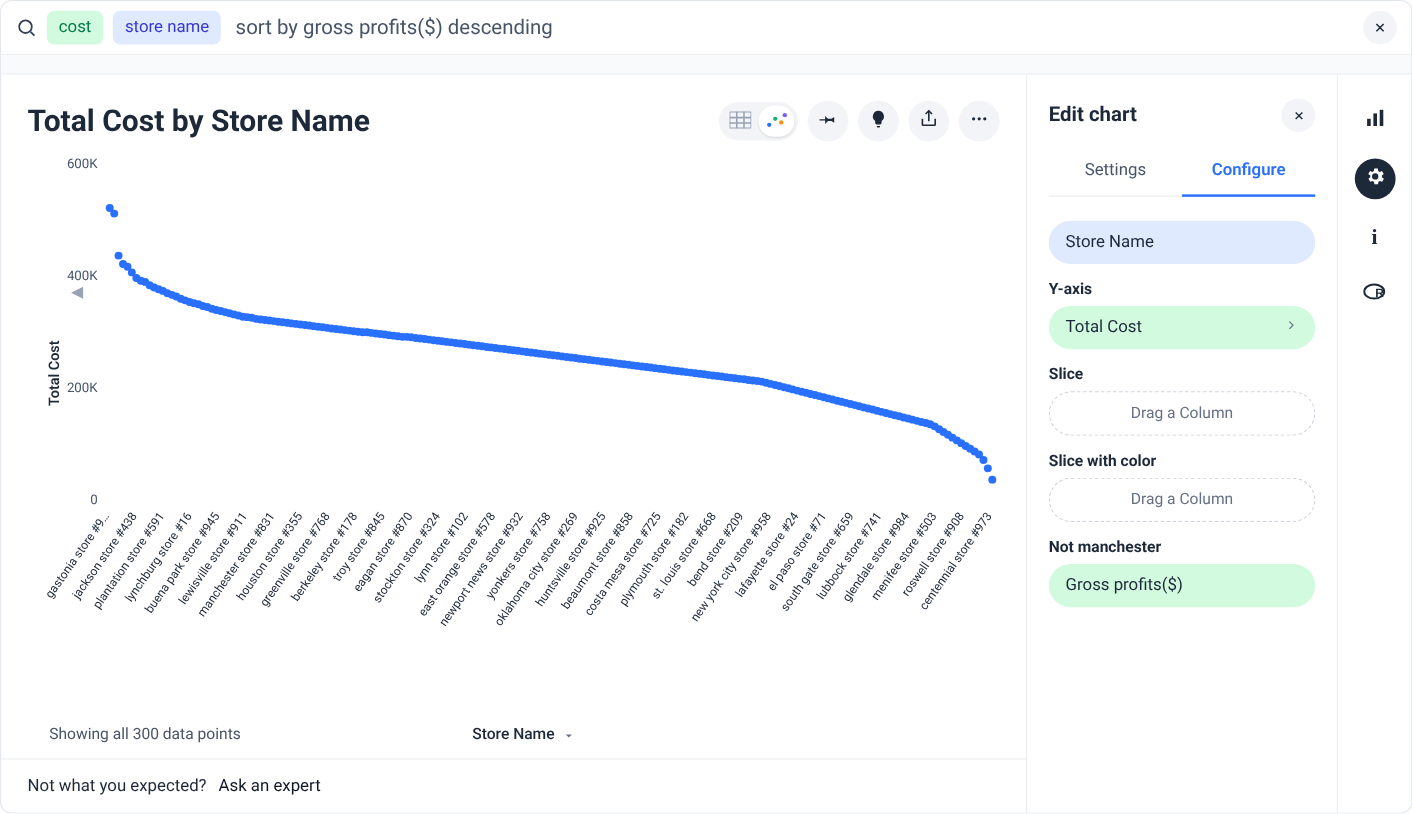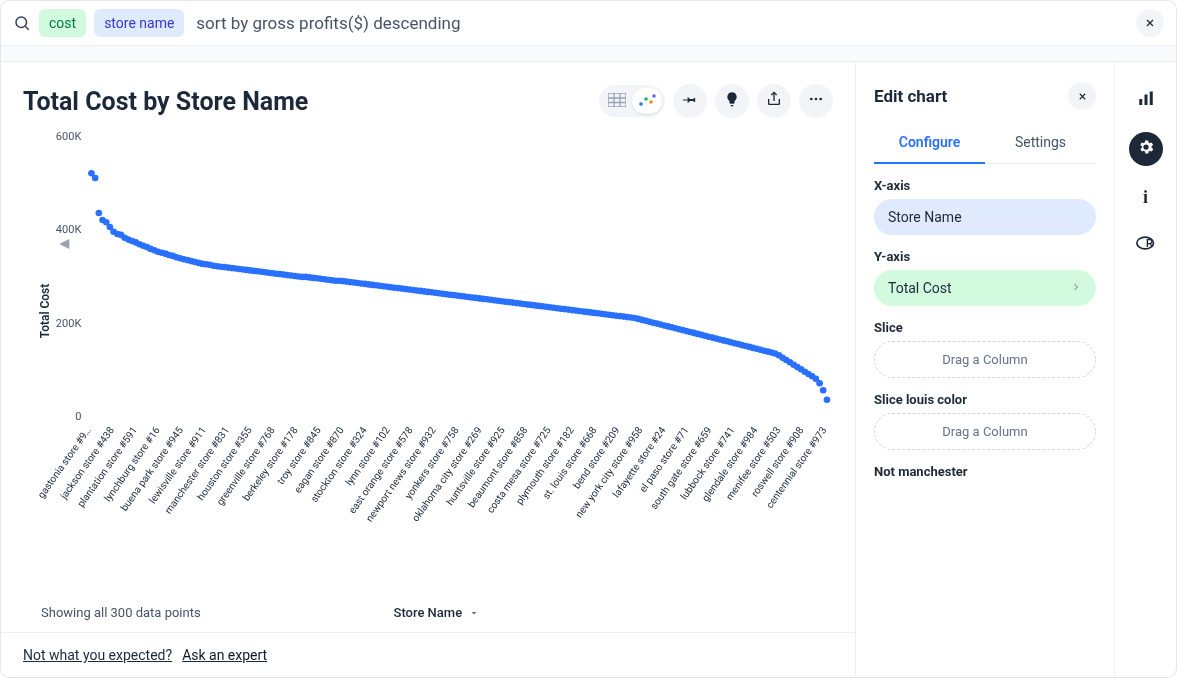--- a/index.html
+++ b/index.html
@@ -89,21 +89,20 @@
     font-size: 13px; color:#475467;
   }
   .xaxis-selector { display:flex; align-items:center; gap:6px; color:#1d2939; font-weight:500; cursor:pointer; }
   .xaxis-selector svg { width:12px; height:12px; color:#667085; }
 
   .expect-bar {
     display:flex; align-items:flex-end; gap:10px;
     padding: 14px 22px;
     border-top:1px solid #eceef2;
     font-size:14px;
-    text-decoration:underline;
   }
   .expect-bar .q { color:#1d2939; }
   .expect-bar .link { color:#0f172a; cursor:pointer; }
 
   
   .edit-col {
     width: 258px; flex:none;
     display:flex; flex-direction:column;
     padding: 20px 18px;
     gap: 14px;
@@ -524,26 +523,25 @@
           <span>
             <svg width="11" height="11" viewBox="0 0 24 24" fill="none" stroke="currentColor" stroke-width="2.5">
                 <line x1="18" y1="6" x2="6" y2="18"></line>
                 <line x1="6" y1="6" x2="18" y2="18"></line>
               </svg>
           </span>
         </span>
       </div>
 
       <div class="tabs">
+        <div class="tab">Settings</div>
         <div class="tab active">Configure</div>
-        <div class="tab">Settings</div>
       </div>
 
       <div>
-        <div class="field-label">X-axis</div>
         <div style="height:6px"></div>
         <div class="pill pill-blue">
           <span>Store Name</span>
         </div>
       </div>
 
       <div>
         <div class="field-label">Y-axis</div>
         <div style="height:6px"></div>
         <div class="pill pill-green">
@@ -556,28 +554,31 @@
         </div>
       </div>
 
       <div>
         <div class="field-label">Slice</div>
         <div style="height:6px"></div>
         <div class="drop-slot">Drag a Column</div>
       </div>
 
       <div>
-        <div class="field-label">Slice louis color</div>
+        <div class="field-label">Slice with color</div>
         <div style="height:6px"></div>
         <div class="drop-slot">Drag a Column</div>
       </div>
 
       <div>
         <div class="field-label">Not manchester</div>
         <div style="height:6px"></div>
+        <div class="pill pill-green">
+          <span>Gross profits($)</span>
+        </div>
       </div>
     </div>
 
     <div class="rail">
       <div class="rbtn bare">
         <span>
           <svg width="18" height="18" viewBox="0 0 24 24" fill="currentColor">
               <rect x="3" y="12" width="4" height="8"></rect>
               <rect x="10" y="6" width="4" height="14"></rect>
               <rect x="17" y="2" width="4" height="18"></rect>

